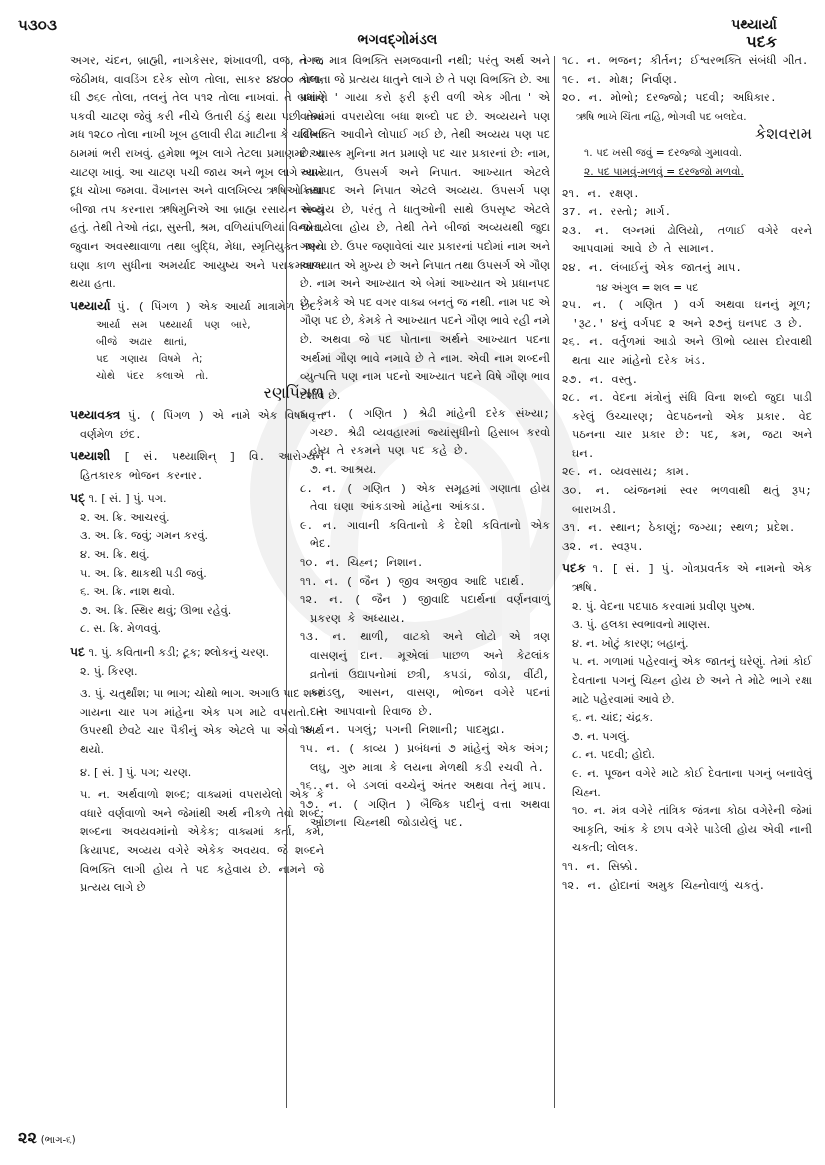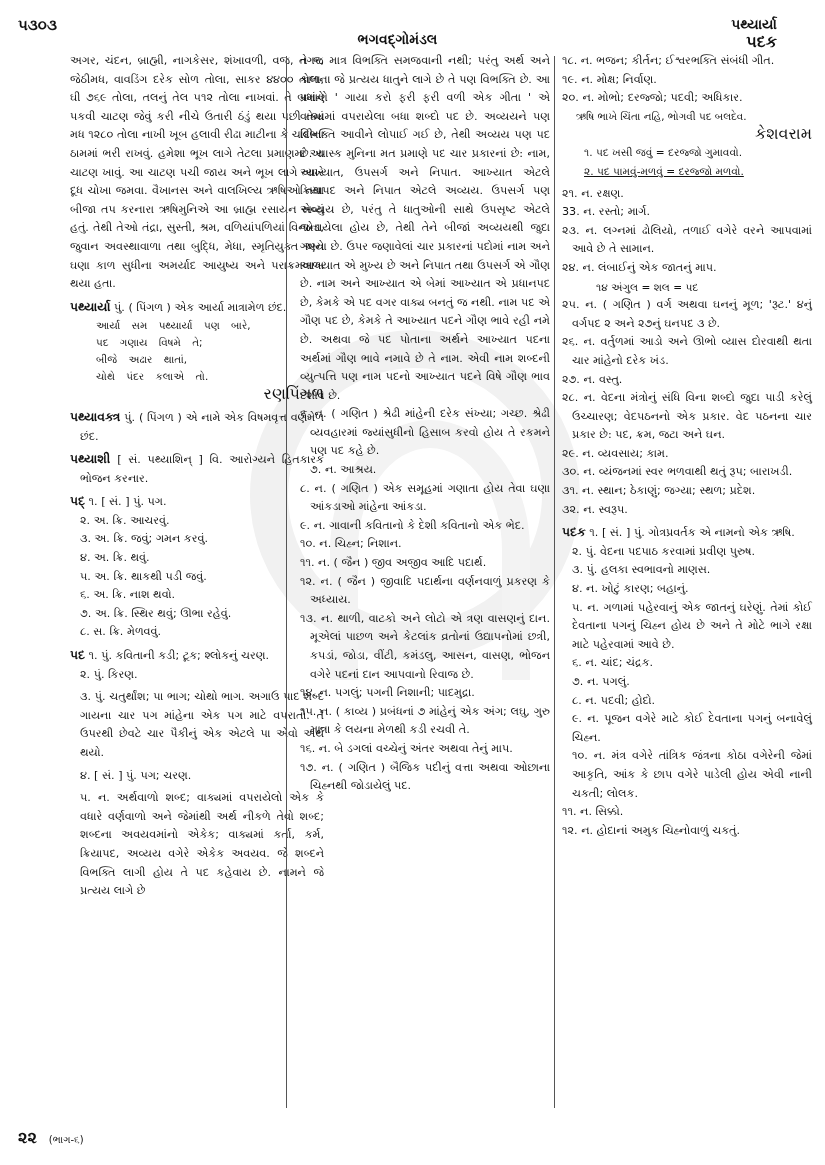--- a/index.html
+++ b/index.html
@@ -34,23 +34,23 @@
   .rule2 { left: 554px; }
 
   .p { margin: 0; }
   .entry { margin-top: 4px; }
   .sub { padding-left: 10px; text-indent: 0; }
   .hw { font-weight: bold; font-size: 12.4px; }
   .verse { padding-left: 26px; font-size: 10.4px; line-height: 17px; }
   .verse .vline { display: block; word-spacing: 8px; }
   .attrib { text-align: right; font-size: 16px; }
   .formula { padding-left: 34px; font-size: 10.6px; }
-  .hanging { padding-left: 10px; text-indent: -10px; }
+  .hanging { padding-left: 10px; text-indent: -10px; font-family: Liberation Mono, monospace; }
   .footer { position: absolute; left: 18px; top: 1128px; font-size: 16px; font-weight: bold; z-index: 2; }
-  .footer small { font-size: 10px; font-weight: normal; margin-left: 12px; }
+  .footer small { font-size: 10px; font-weight: normal; margin-left: 4px; }
 </style>
 </head>
 <body>
 
 <div class="watermark"></div>
 <div class="watermark2"></div>
 
 <div class="header">
   <span class="hdr-left">૫૩૦૩</span>
   <div class="hdr-center">ભગવદ્ગોમંડલ</div>
@@ -65,22 +65,22 @@
 
   <div class="col col1">
     <p class="p">અગર, ચંદન, બ્રાહ્મી, નાગકેસર, શંખાવળી, વજ, તગર, જેઠીમધ, વાવડિંગ દરેક સોળ તોલા, સાકર ૪૪૦૦ તોલા, ઘી ૭૬૯ તોલા, તલનું તેલ ૫૧૨ તોલા નાખવાં. તે બધાંને પકવી ચાટણ જેવું કરી નીચે ઉતારી ઠંડું થયા પછી તેમાં મધ ૧૨૮૦ તોલા નાખી ખૂબ હલાવી રીઢા માટીના કે ચાંદીના ઠામમાં ભરી રાખવું. હમેશા ભૂખ લાગે તેટલા પ્રમાણમાં આ ચાટણ ખાવું. આ ચાટણ પચી જાય અને ભૂખ લાગે ત્યારે દૂધ ચોખા જમવા. વૈખાનસ અને વાલખિલ્ય ઋષિઓ તથા બીજા તપ કરનારા ઋષિમુનિએ આ બ્રાહ્મ રસાયન સેવ્યું હતું. તેથી તેઓ તંદ્રા, સુસ્તી, શ્રમ, વળિયાંપળિયાં વિનાના, જુવાન અવસ્થાવાળા તથા બુદ્ધિ, મેધા, સ્મૃતિયુક્ત અને ઘણા કાળ સુધીના અમર્યાદ આયુષ્ય અને પરાક્રમવાળા થયા હતા.</p>
 
     <div class="entry hanging">
       <span class="hw">પથ્યાર્યા</span>
       <span>પું. ( પિંગળ ) એક આર્યા માત્રામેળ છંદ.</span>
     </div>
     <div class="verse">
       <span class="vline">આર્યા સમ પથ્યાર્યા પણ બારે,</span>
+      <span class="vline">બીજે અઢાર થાતાં,</span>
       <span class="vline">પદ ગણાય વિષમે તે;</span>
-      <span class="vline">બીજે અઢાર થાતાં,</span>
       <span class="vline">ચોથે પંદર કલાએ તો.</span>
     </div>
     <div class="attrib">રણપિંગળ</div>
 
     <div class="entry hanging">
       <span class="hw">પથ્યાવક્ત્ર</span>
       <span>પું. ( પિંગળ ) એ નામે એક વિષમવૃત્ત વર્ણમેળ છંદ.</span>
     </div>
     <div class="entry hanging">
       <span class="hw">પથ્યાશી</span>
@@ -127,21 +127,21 @@
 
   <div class="col col3">
     <div class="hanging">૧૮. ન. ભજન; કીર્તન; ઈશ્વરભક્તિ સંબંધી ગીત.</div>
     <div class="hanging">૧૯. ન. મોક્ષ; નિર્વાણ.</div>
     <div class="hanging">૨૦. ન. મોભો; દરજ્જો; પદવી; અધિકાર.</div>
     <div class="verse" style="padding-left:14px;">ઋષિ ભાખે ચિંતા નહિ, ભોગવી પદ બલદેવ.</div>
     <div class="attrib">કેશવરામ</div>
     <div class="formula" style="padding-left:22px;">૧. પદ ખસી જવું = દરજ્જો ગુમાવવો.</div>
     <div class="formula" style="padding-left:22px;text-decoration:underline;">૨. પદ પામવું-મળવું = દરજ્જો મળવો.</div>
     <div class="hanging entry">૨૧. ન. રક્ષણ.</div>
-    <div class="hanging">33. ન. રસ્તો; માર્ગ.</div>
+    <div class="hanging">37. ન. રસ્તો; માર્ગ.</div>
     <div class="hanging">૨૩. ન. લગ્નમાં ઢોલિયો, તળાઈ વગેરે વરને આપવામાં આવે છે તે સામાન.</div>
     <div class="hanging">૨૪. ન. લંબાઈનું એક જાતનું માપ.</div>
     <div class="formula">૧૪ અંગુલ = શલ = પદ</div>
     <div class="hanging">૨૫. ન. ( ગણિત ) વર્ગ અથવા ઘનનું મૂળ; 'રૂટ.' ૪નું વર્ગપદ ૨ અને ૨૭નું ઘનપદ ૩ છે.</div>
     <div class="hanging">૨૬. ન. વર્તુળમાં આડો અને ઊભો વ્યાસ દોરવાથી થતા ચાર માંહેનો દરેક ખંડ.</div>
     <div class="hanging">૨૭. ન. વસ્તુ.</div>
     <div class="hanging">૨૮. ન. વેદના મંત્રોનું સંધિ વિના શબ્દો જુદા પાડી કરેલું ઉચ્ચારણ; વેદપઠનનો એક પ્રકાર. વેદ પઠનના ચાર પ્રકાર છે: પદ, ક્રમ, જટા અને ઘન.</div>
     <div class="hanging">૨૯. ન. વ્યવસાય; કામ.</div>
     <div class="hanging">૩૦. ન. વ્યંજનમાં સ્વર ભળવાથી થતું રૂપ; બારાખડી.</div>
     <div class="hanging">૩૧. ન. સ્થાન; ઠેકાણું; જગ્યા; સ્થળ; પ્રદેશ.</div>

